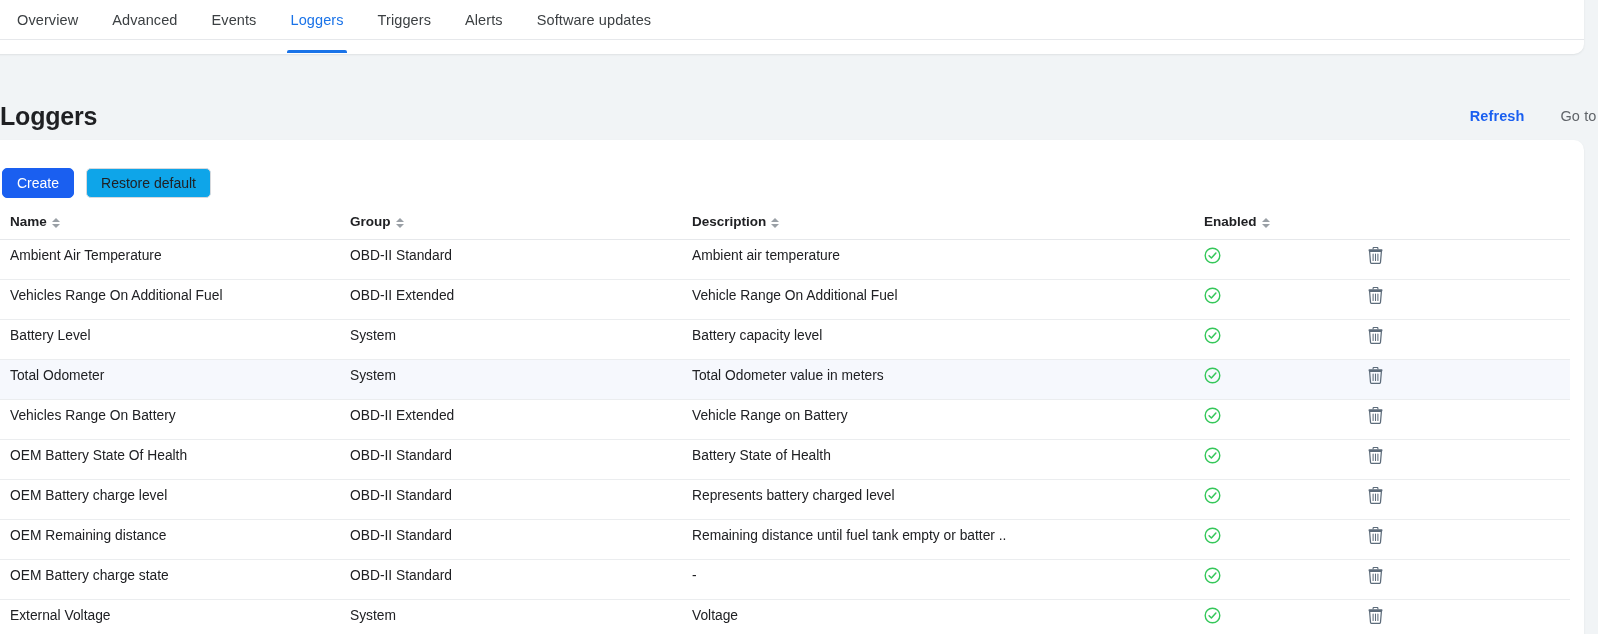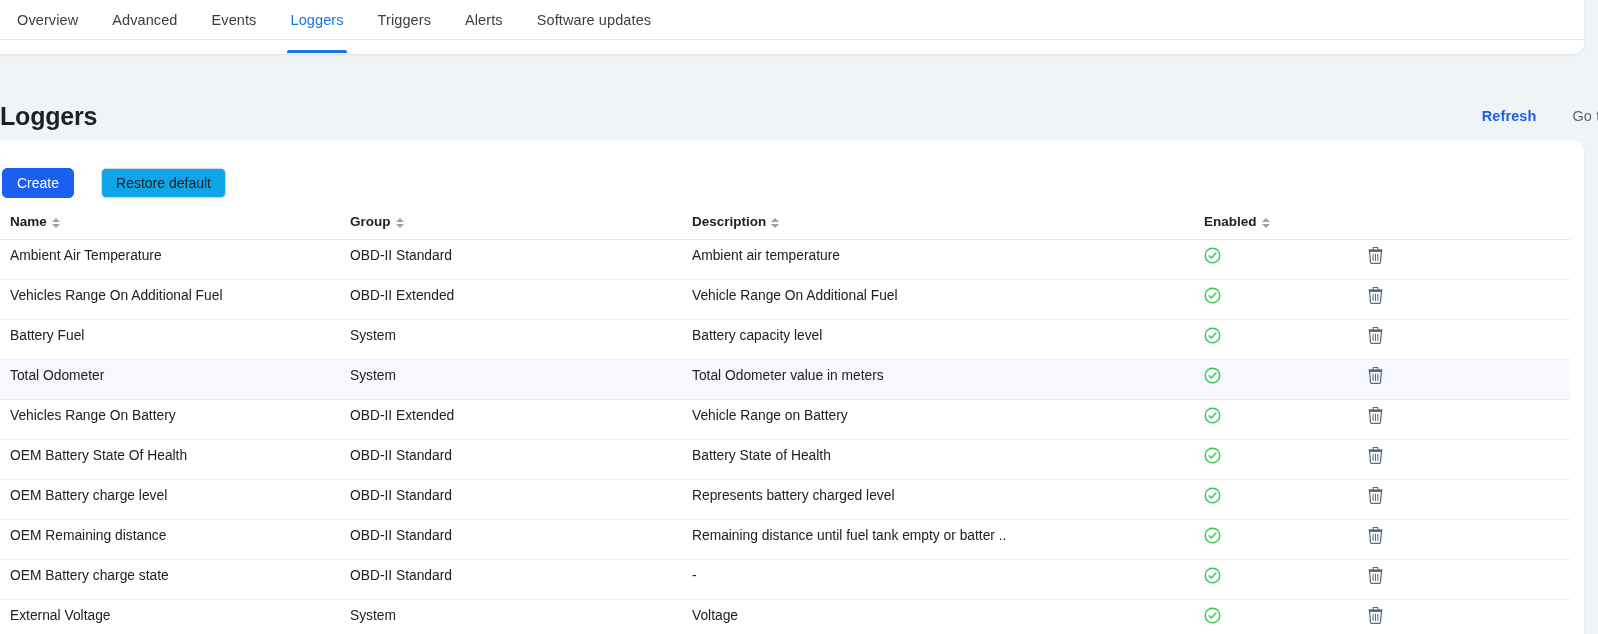--- a/index.html
+++ b/index.html
@@ -79,21 +79,21 @@
     left: 0;
     top: 0;
     font-size: 25px;
     font-weight: bold;
     color: #1f2023;
     letter-spacing: -0.2px;
     line-height: 48px;
   }
   .header-actions {
     position: absolute;
-    right: 0;
+    right: 12px;
     top: 0;
     height: 48px;
     display: flex;
     align-items: center;
     gap: 0;
   }
   .link-refresh {
     font-size: 14.5px;
     font-weight: bold;
     color: #1a5ff0;
@@ -120,21 +120,21 @@
     background: #ffffff;
     border-radius: 10px;
     box-shadow: 0 1px 2px rgba(60,64,67,0.10);
     overflow: hidden;
   }
   .card-inner { padding: 14px 0 0 14px; }
 
   .toolbar {
     display: flex;
     align-items: center;
-    gap: 27px;
+    gap: 12px;
     padding: 14px 0 16px 2px;
   }
   .btn {
     height: 30px;
     border-radius: 5px;
     font-size: 14px;
     display: inline-flex;
     align-items: center;
     justify-content: center;
     cursor: pointer;
@@ -338,21 +338,21 @@
                   <svg width="15" height="17" viewBox="0 0 15 17">
                     <path d="M1.6 4.3 h11.8 l-0.9 11.0 a1.2 1.2 0 0 1 -1.2 1.1 h-7.6 a1.2 1.2 0 0 1 -1.2 -1.1 z" fill="none" stroke="#5c6b7a" stroke-width="1.25" stroke-linejoin="round"></path>
                     <rect x="0.6" y="2.2" width="13.8" height="2.1" rx="0.5" fill="#5c6b7a"></rect>
                     <path d="M5.1 2.2 v-1.0 a0.7 0.7 0 0 1 0.7 -0.7 h3.4 a0.7 0.7 0 0 1 0.7 0.7 v1.0" fill="none" stroke="#5c6b7a" stroke-width="1.15"></path>
                     <path d="M5.1 7.0 v6.4 M7.5 7.0 v6.4 M9.9 7.0 v6.4" stroke="#5c6b7a" stroke-width="1.05" stroke-linecap="round"></path>
                   </svg>
                 </span>
               </button></td>
           </tr>
           <tr>
-            <td>Battery Fuel</td>
+            <td>Battery Level</td>
             <td>System</td>
             <td>Battery capacity level</td>
             <td class="cell-enabled"><span class="check-icon"><svg width="17" height="17" viewBox="0 0 17 17">
                   <circle cx="8.5" cy="8.5" r="7.3" fill="none" stroke="#34c759" stroke-width="1.4"></circle>
                   <path d="M5.1 8.7 L7.4 11.0 L11.9 6.1" fill="none" stroke="#34c759" stroke-width="1.5" stroke-linecap="round" stroke-linejoin="round"></path>
                 </svg></span></td>
             <td class="cell-actions"><button class="trash-btn">
                 <span>
                   <svg width="15" height="17" viewBox="0 0 15 17">
                     <path d="M1.6 4.3 h11.8 l-0.9 11.0 a1.2 1.2 0 0 1 -1.2 1.1 h-7.6 a1.2 1.2 0 0 1 -1.2 -1.1 z" fill="none" stroke="#5c6b7a" stroke-width="1.25" stroke-linejoin="round"></path>

